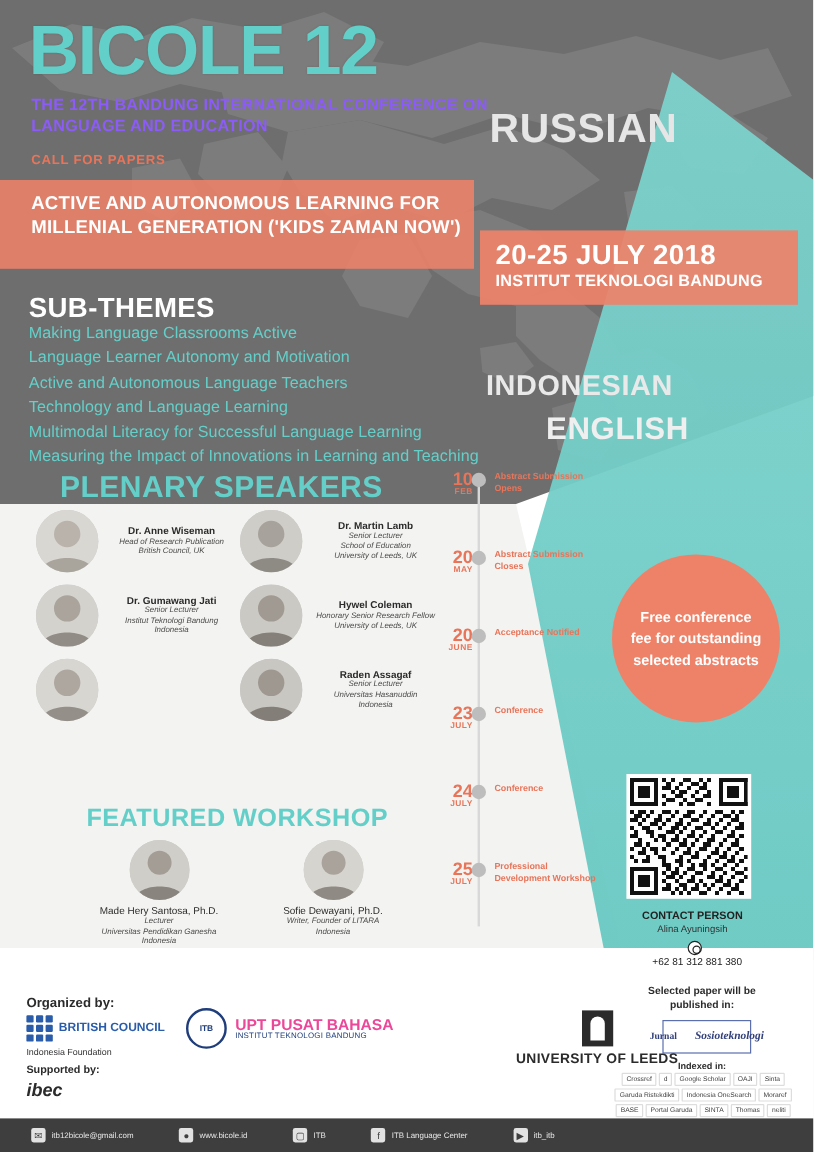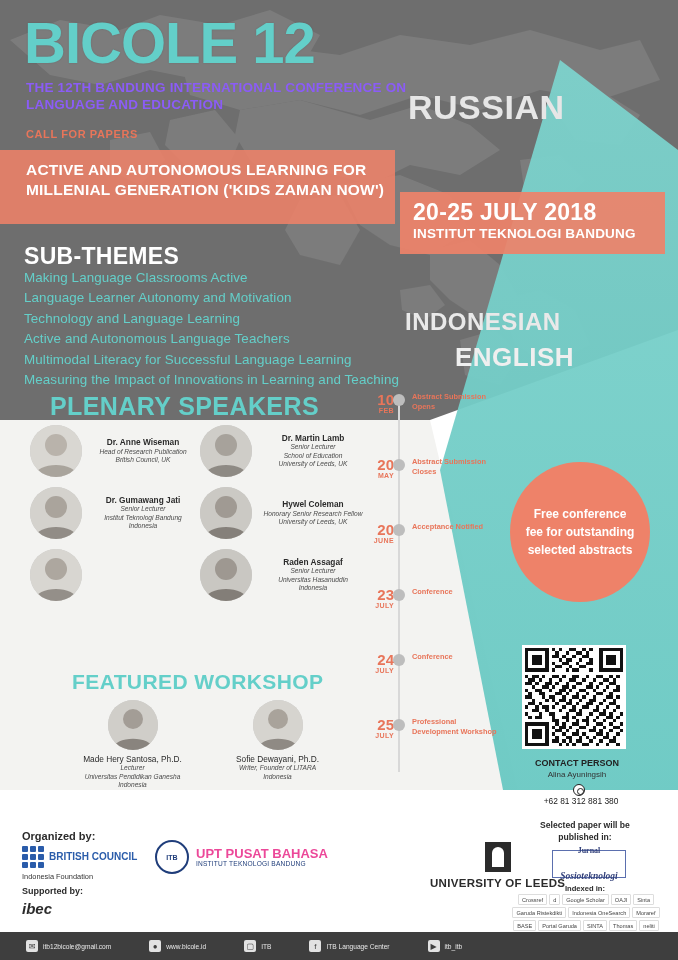--- a/index.html
+++ b/index.html
@@ -218,21 +218,21 @@
   
   .pub-title {
     position: absolute; top: 820px; left: 520px; width: 130px;
     text-align: center; font-size: 8.6px; font-weight: bold; color: #2b2b2b;
     line-height: 1.35;
   }
   .pub-logo {
     position: absolute; top: 850px; left: 552px;
     width: 74px; height: 28px; border: 1px solid #5b6fae;
     color: #32407a; font-size: 8px; font-weight: bold;
-    display: flex; flex-direction: column; align-items: center; justify-content: center;
+    display: flex; flex-direction: row; align-items: center; justify-content: center;
     line-height: 1.1; font-family: "Liberation Serif", serif; gap: 15px;
   }
   .pub-logo span:last-child { font-size: 9.5px; font-style: italic; }
   .indexed-title {
     position: absolute; top: 884px; left: 520px; width: 130px;
     text-align: center; font-size: 7.6px; font-weight: bold; color: #2b2b2b;
   }
   .indexed-grid {
     position: absolute; top: 894px; left: 512px; width: 148px;
     display: flex; flex-wrap: wrap; gap: 2px; justify-content: center;
@@ -353,22 +353,22 @@
   <div class="theme-text">ACTIVE AND AUTONOMOUS LEARNING FOR MILLENIAL GENERATION ('KIDS ZAMAN NOW')</div>
 
   <div class="date-band"></div>
   <div class="date-text">20-25 JULY 2018</div>
   <div class="date-venue">INSTITUT TEKNOLOGI BANDUNG</div>
 
   <div class="subthemes-title">SUB-THEMES</div>
   <ul class="subthemes-list">
     <li>Making Language Classrooms Active</li>
     <li>Language Learner Autonomy and Motivation</li>
+    <li>Active and Autonomous Language Teachers</li>
     <li>Technology and Language Learning</li>
-    <li>Active and Autonomous Language Teachers</li>
     <li>Multimodal Literacy for Successful Language Learning</li>
     <li>Measuring the Impact of Innovations in Learning and Teaching</li>
   </ul>
 
   <div class="plenary-title">PLENARY SPEAKERS</div>
   <div class="speakers">
 
     <div class="sp-row">
       <div class="sp">
         <div class="sp-photo">

